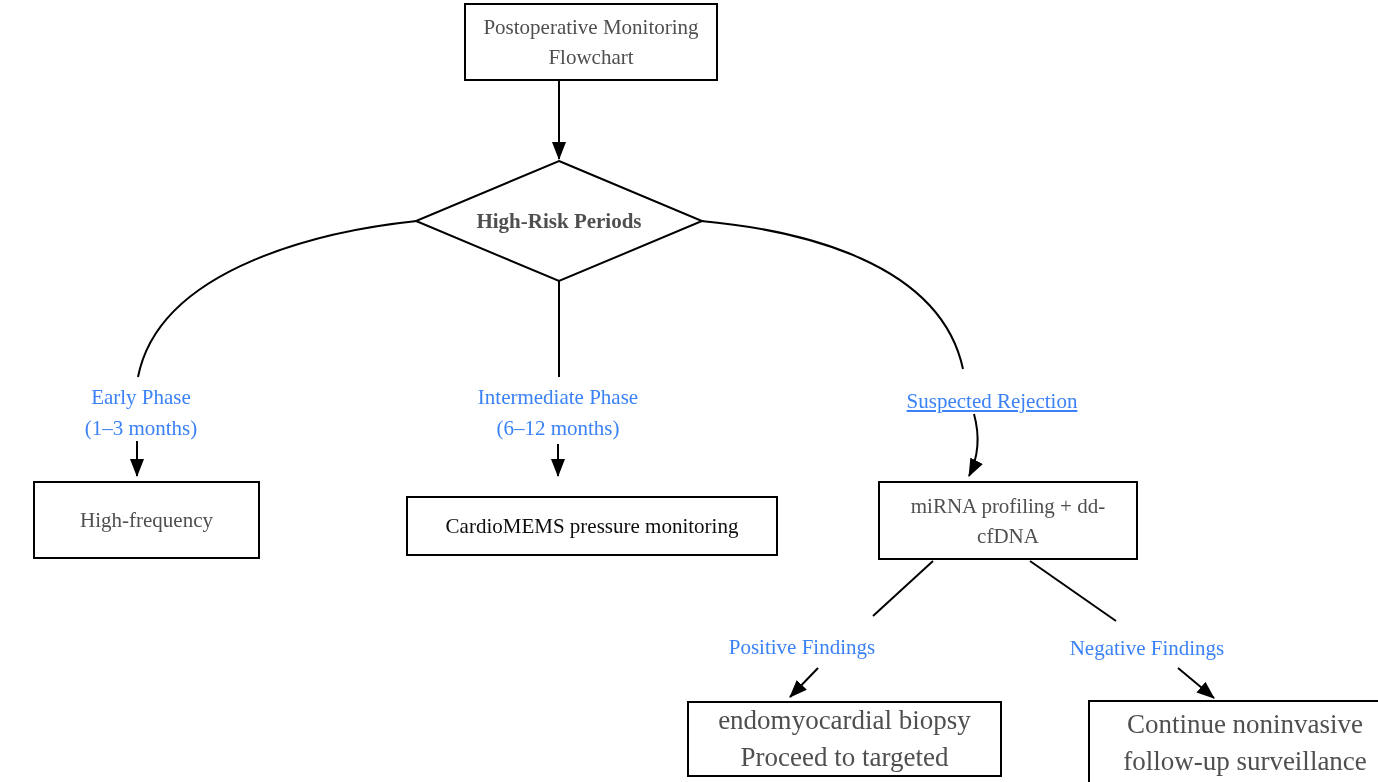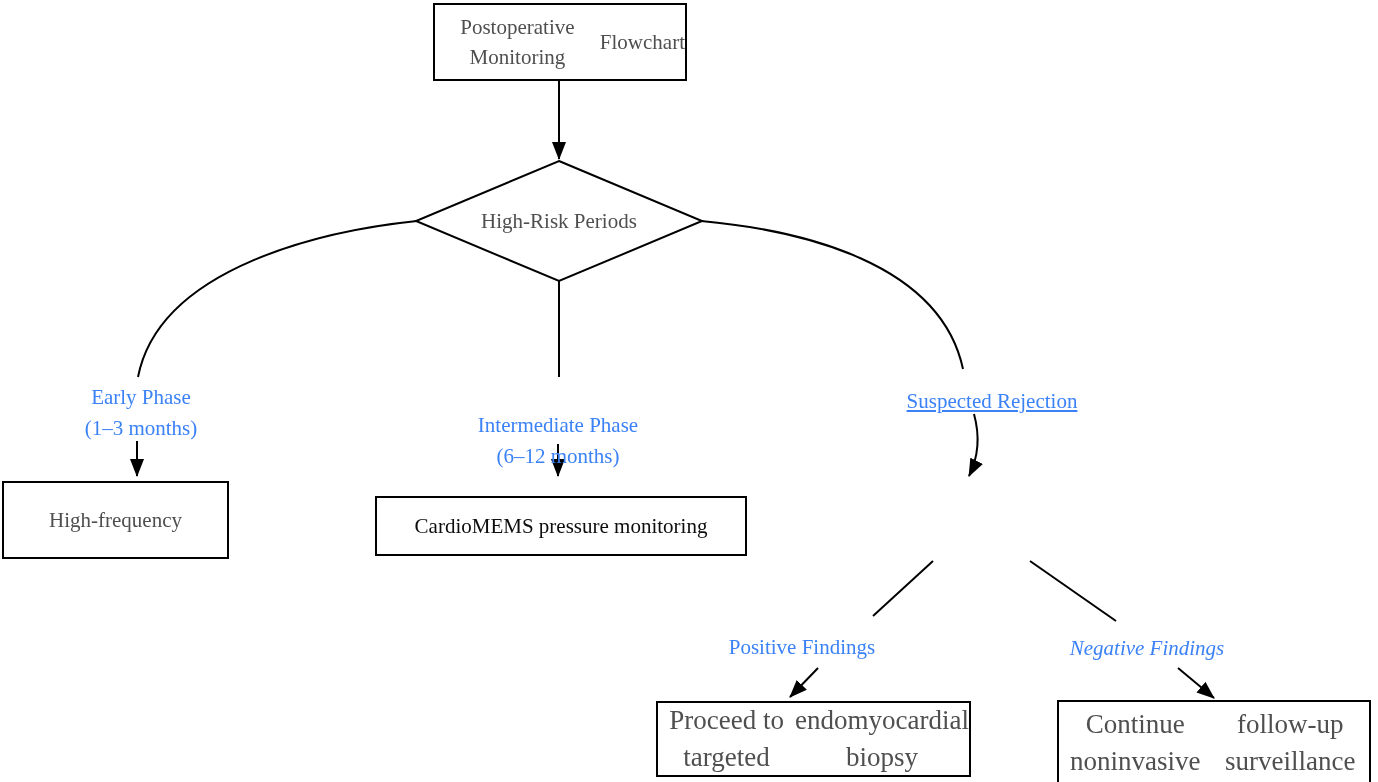--- a/index.html
+++ b/index.html
@@ -20,28 +20,29 @@
     left: 0;
     top: 0;
     z-index: 1;
   }
   .node {
     position: absolute;
     box-sizing: border-box;
     border: 2px solid #000000;
     background: #ffffff;
     display: flex;
-    flex-direction: row;
+    flex-direction: column;
     align-items: center;
     justify-content: center;
     text-align: center;
     color: #4f4f4f;
     font-size: 21px;
     line-height: 30px;
     z-index: 2;
+    margin-left: 31px;
   }
   .node span { display: block; }
   .node.big {
     font-size: 27px;
     line-height: 37px;
   }
   .node.dark { color: #0d0d0d; }
   .edge-label {
     position: absolute;
     text-align: center;
@@ -50,20 +51,21 @@
     line-height: 31px;
     z-index: 2;
   }
   .edge-label span { display: block; }
   .diamond-label {
     position: absolute;
     text-align: center;
     color: #4f4f4f;
     font-size: 21px;
     z-index: 2;
+    font-weight: bold;
   }
 </style>
 </head>
 <body>
 
 <div id="stage">
 
   <svg id="wires" width="1378" height="782" viewBox="0 0 1378 782">
     <defs>
       <marker id="arrow" viewBox="0 0 9 7" refX="8.5" refY="3.5" markerWidth="9" markerHeight="7" orient="auto">
@@ -104,46 +106,50 @@
   <div class="diamond-label" style="left:439px; top:209px; width:240px;">High-Risk Periods</div>
 
   <div class="node" style="left:2px; top:481px; width:227px; height:78px;">
     <span>High-frequency</span>
   </div>
 
   <div class="node dark" style="left:375px; top:496px; width:372px; height:60px;">
     <span>CardioMEMS pressure monitoring</span>
   </div>
 
+  <div class="node" style="left:847px; top:481px; width:260px; height:79px;">
+    <span>miRNA profiling + dd-</span>
+    <span>cfDNA</span>
+  </div>
 
   <div class="node big" style="left:656px; top:701px; width:315px; height:76px;">
+    <span>endomyocardial biopsy</span>
     <span>Proceed to targeted</span>
-    <span>endomyocardial biopsy</span>
   </div>
 
   <div class="node big" style="left:1057px; top:700px; width:314px; height:86px;">
     <span>Continue noninvasive</span>
     <span>follow-up surveillance</span>
   </div>
 
   <div class="edge-label" style="left:41px; top:382px; width:200px;">
     <span>Early Phase</span>
     <span>(1–3 months)</span>
   </div>
 
-  <div class="edge-label" style="left:458px; top:382px; width:200px;margin-top:28px;">
+  <div class="edge-label" style="left:458px; top:382px; width:200px;">
     <span>Intermediate Phase</span>
     <span>(6–12 months)</span>
   </div>
 
   <div class="edge-label" style="left:882px; top:386px; width:220px;text-decoration:underline;">
     <span>Suspected Rejection</span>
   </div>
 
   <div class="edge-label" style="left:702px; top:632px; width:200px;">
     <span>Positive Findings</span>
   </div>
 
-  <div class="edge-label" style="left:1047px; top:633px; width:200px;font-style:italic;">
+  <div class="edge-label" style="left:1047px; top:633px; width:200px;">
     <span>Negative Findings</span>
   </div>
 
 </div>
 
 </body></html>

